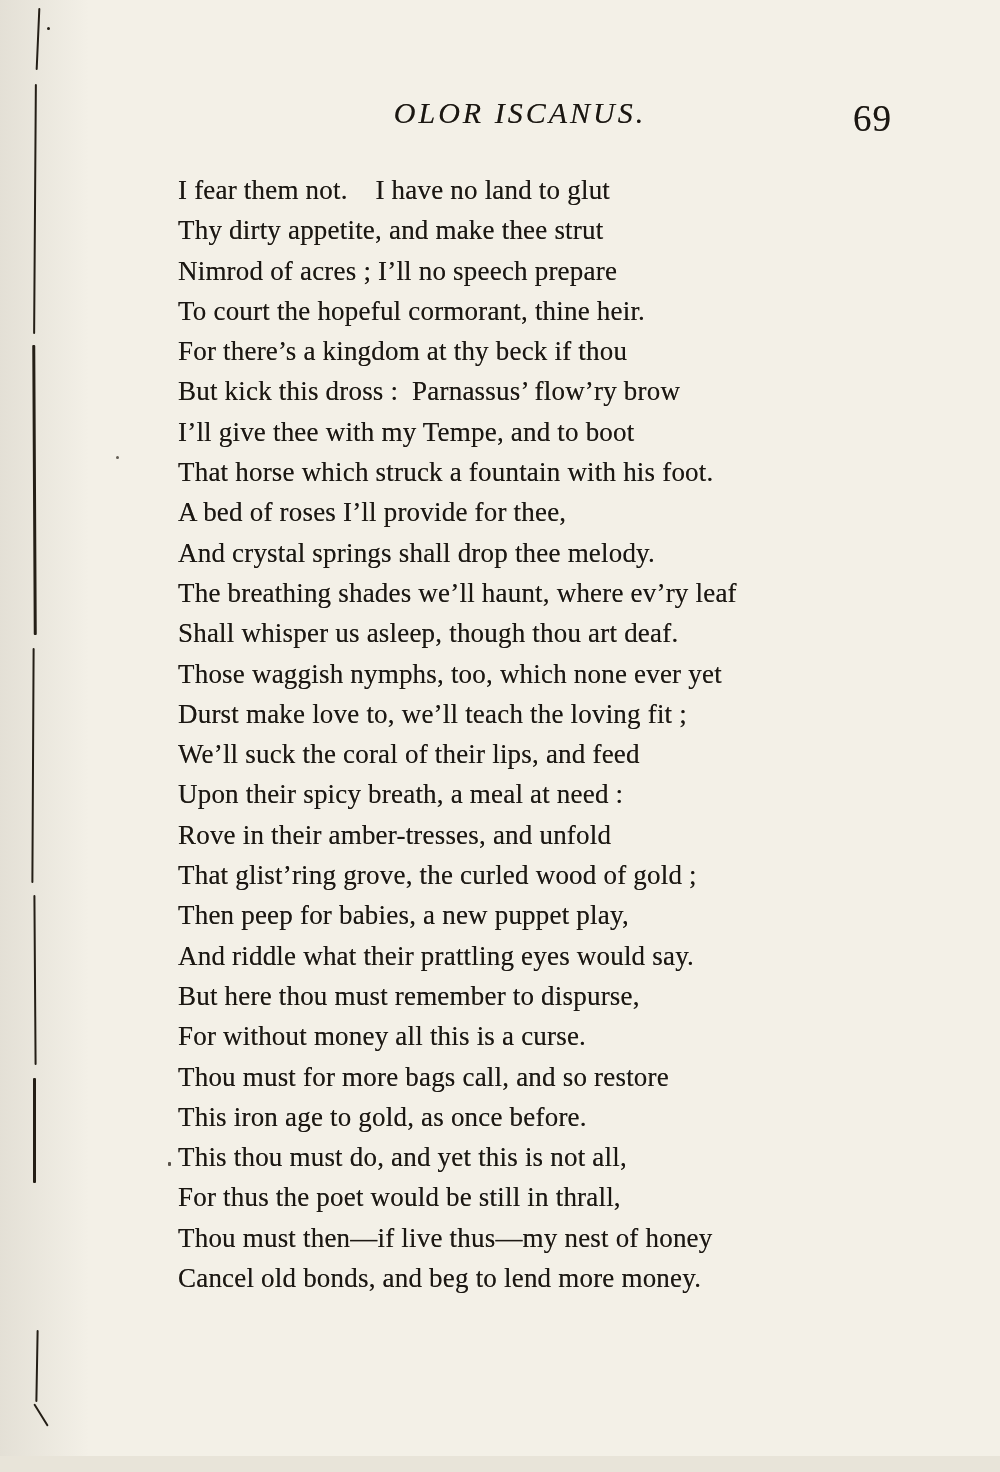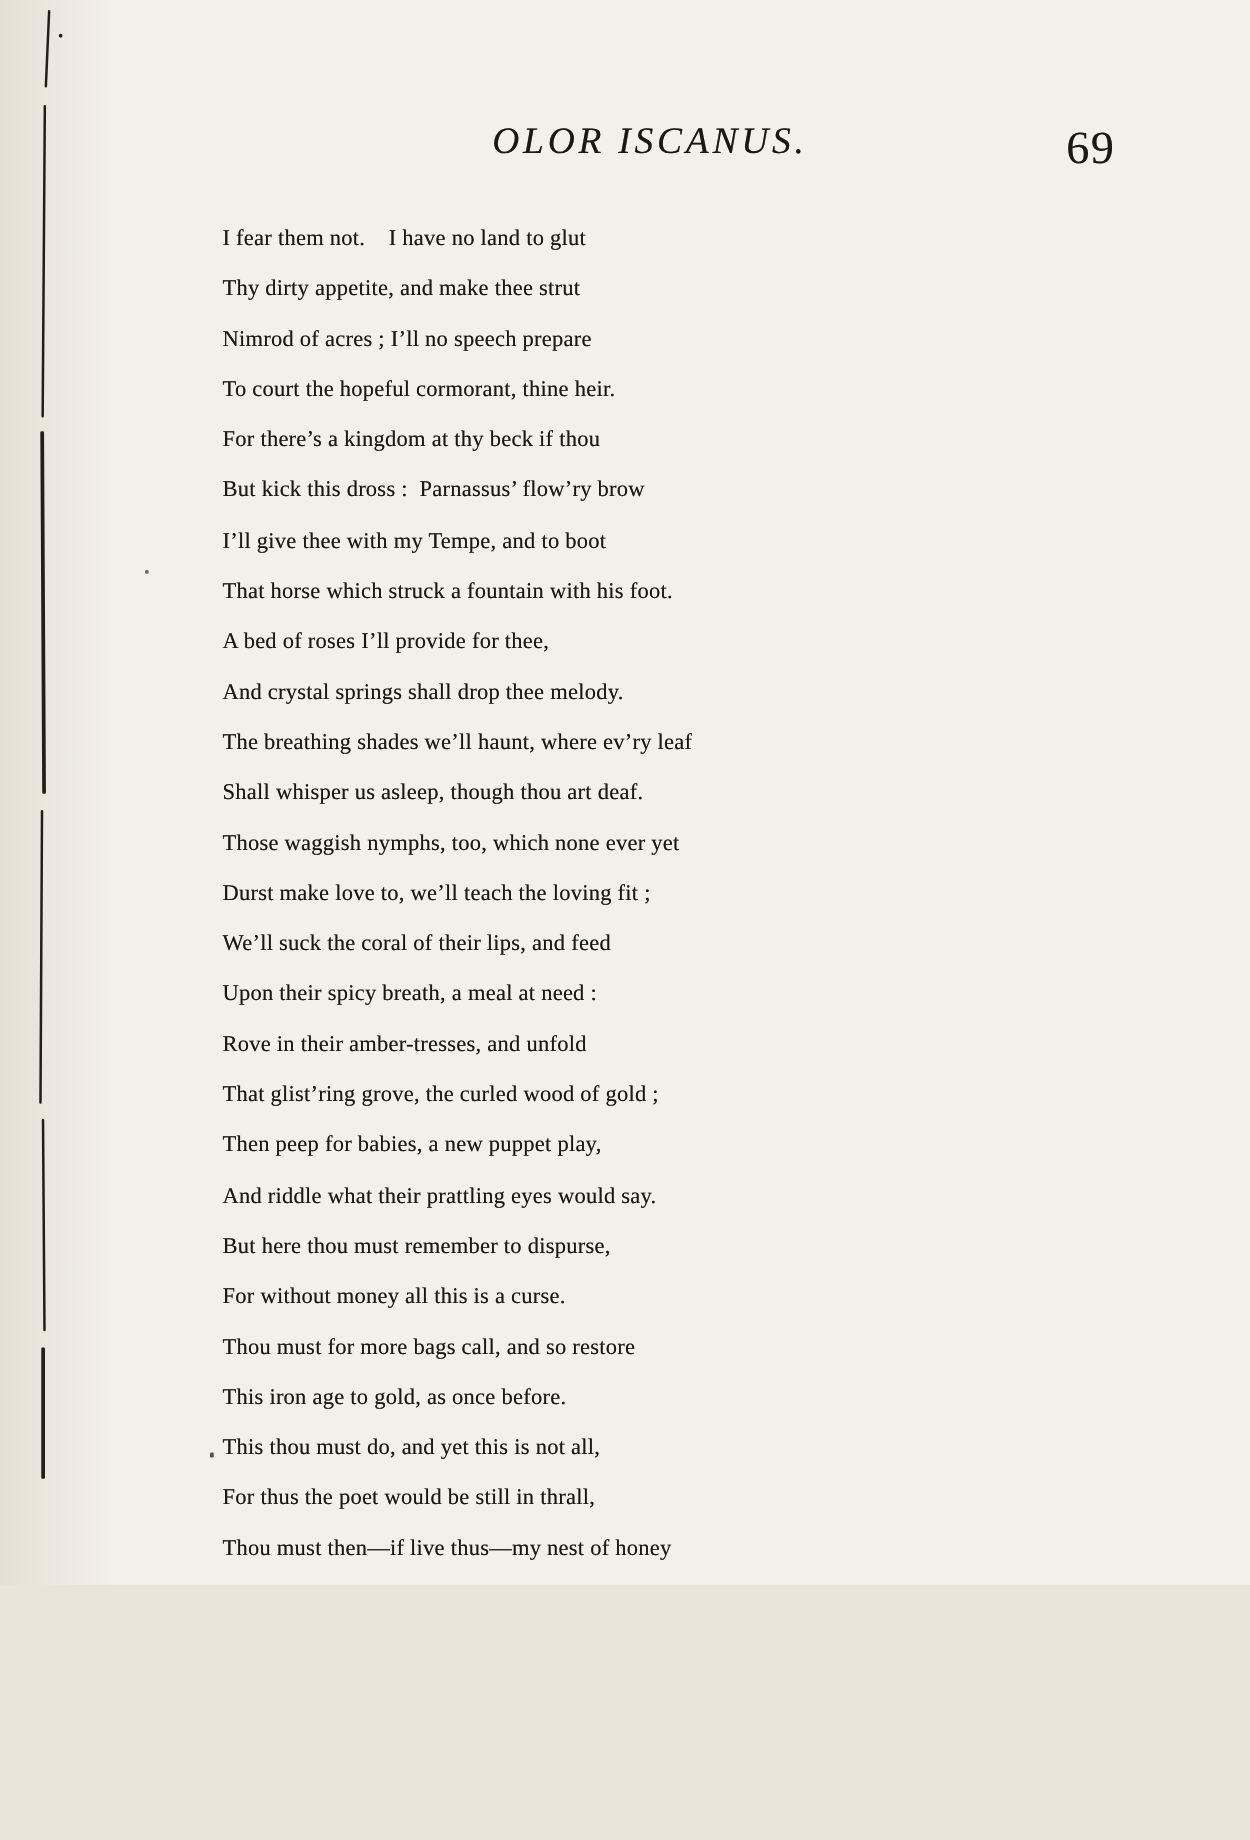--- a/index.html
+++ b/index.html
@@ -4,21 +4,21 @@
 <style>
   :root{
     --paper:#f3f0e7;
     --ink:#1b1712;
     --mark:#241e16;
   }
   html,body{margin:0;padding:0;}
   body{width:1000px;height:1472px;background:#e8e4d9;}
   .page{
     position:relative;
-    width:1000px;height:1268px;
+    width:1000px;height:1456px;
     background:var(--paper);
     overflow:hidden;
     font-family:"Liberation Serif","DejaVu Serif",serif;
     color:var(--ink);
   }
   
   .edge-shade{
     position:absolute;left:0;top:0;bottom:0;width:90px;
     background:linear-gradient(to right, rgba(90,80,60,0.10), rgba(90,80,60,0.0));
     pointer-events:none;
@@ -32,21 +32,21 @@
     text-shadow:0 0 0.5px rgba(27,23,18,0.55);
   }
   .page-number{
     position:absolute;top:97px;left:853px;
     font-size:37px;
     letter-spacing:1px;
     text-shadow:0 0 0.4px rgba(27,23,18,0.5);
   }
   .poem{
     position:absolute;left:178px;top:170px;width:720px;
-    font-size:18px;
+    font-size:27px;
     line-height:40.3px;
     white-space:pre;
     letter-spacing:0.2px;
     text-shadow:0 0 0.5px rgba(27,23,18,0.6);
   }
   .poem-line{height:40.3px;}
   
   .mark{position:absolute;background:var(--mark);border-radius:1px;}
   .m1{left:37px;top:8px;width:2px;height:62px;transform:rotate(2.5deg);}
   .m2{left:34px;top:84px;width:2px;height:250px;transform:rotate(0.4deg);}

